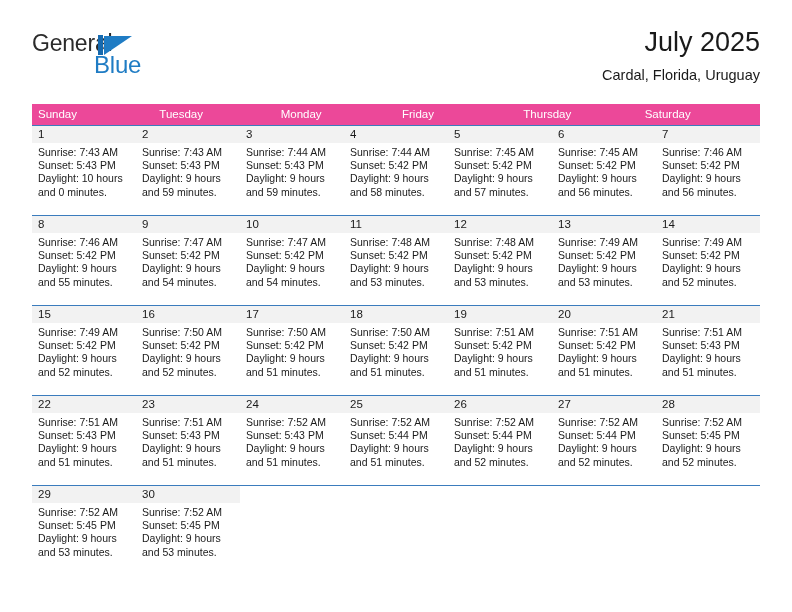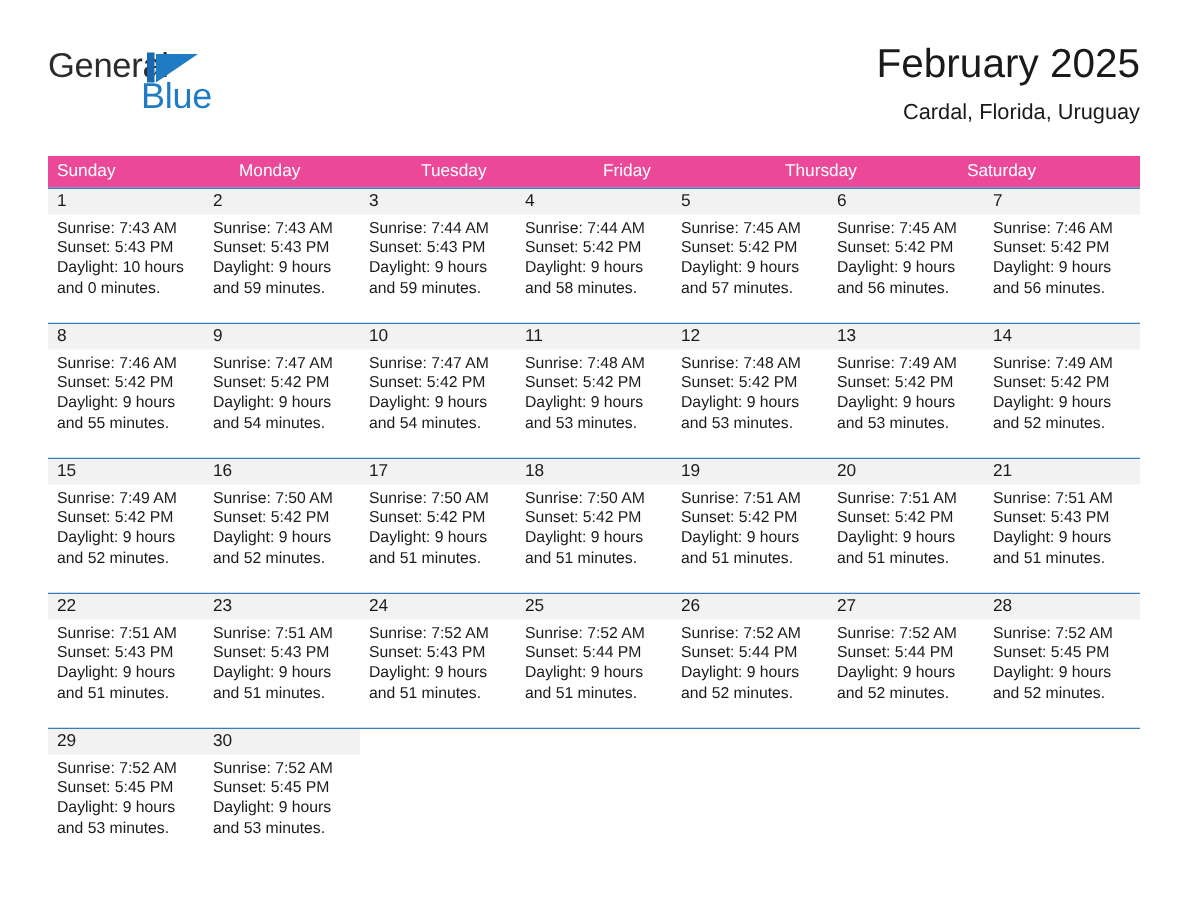--- a/index.html
+++ b/index.html
@@ -182,32 +182,32 @@
     <div class="brand">
       <span class="brand-general">General</span>
       <span class="brand-mark">
         <span class="brand-bar"></span>
         <span class="brand-tri"></span>
       </span>
       <span class="brand-blue">Blue</span>
     </div>
 
     <div class="title-block">
-      <div class="cal-title">February 2025</div>
+      <div class="cal-title">July 2025</div>
       <div class="cal-subtitle">Cardal, Florida, Uruguay</div>
     </div>
 
   </div>
 
   <div class="calendar">
 
     <div class="weekday-row">
       <div class="weekday">Sunday</div>
+      <div class="weekday">Tuesday</div>
       <div class="weekday">Monday</div>
-      <div class="weekday">Tuesday</div>
       <div class="weekday">Friday</div>
       <div class="weekday">Thursday</div>
       <div class="weekday">Saturday</div>
     </div>
 
     <div class="week-row">
       <div class="day-cell">
         <div class="day-number-band">1</div>
         <div class="day-info">
           <div>Sunrise: 7:43 AM</div>

